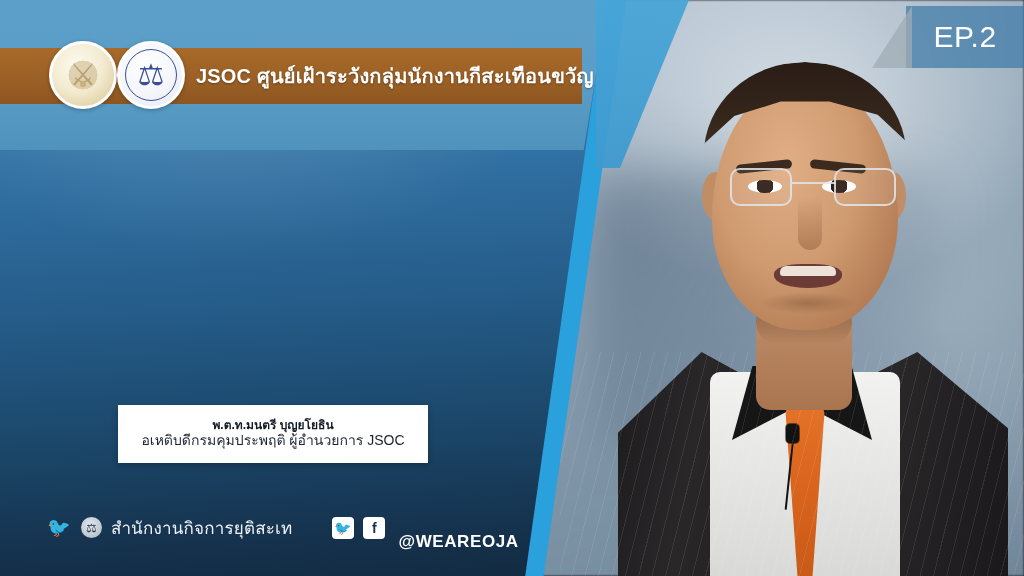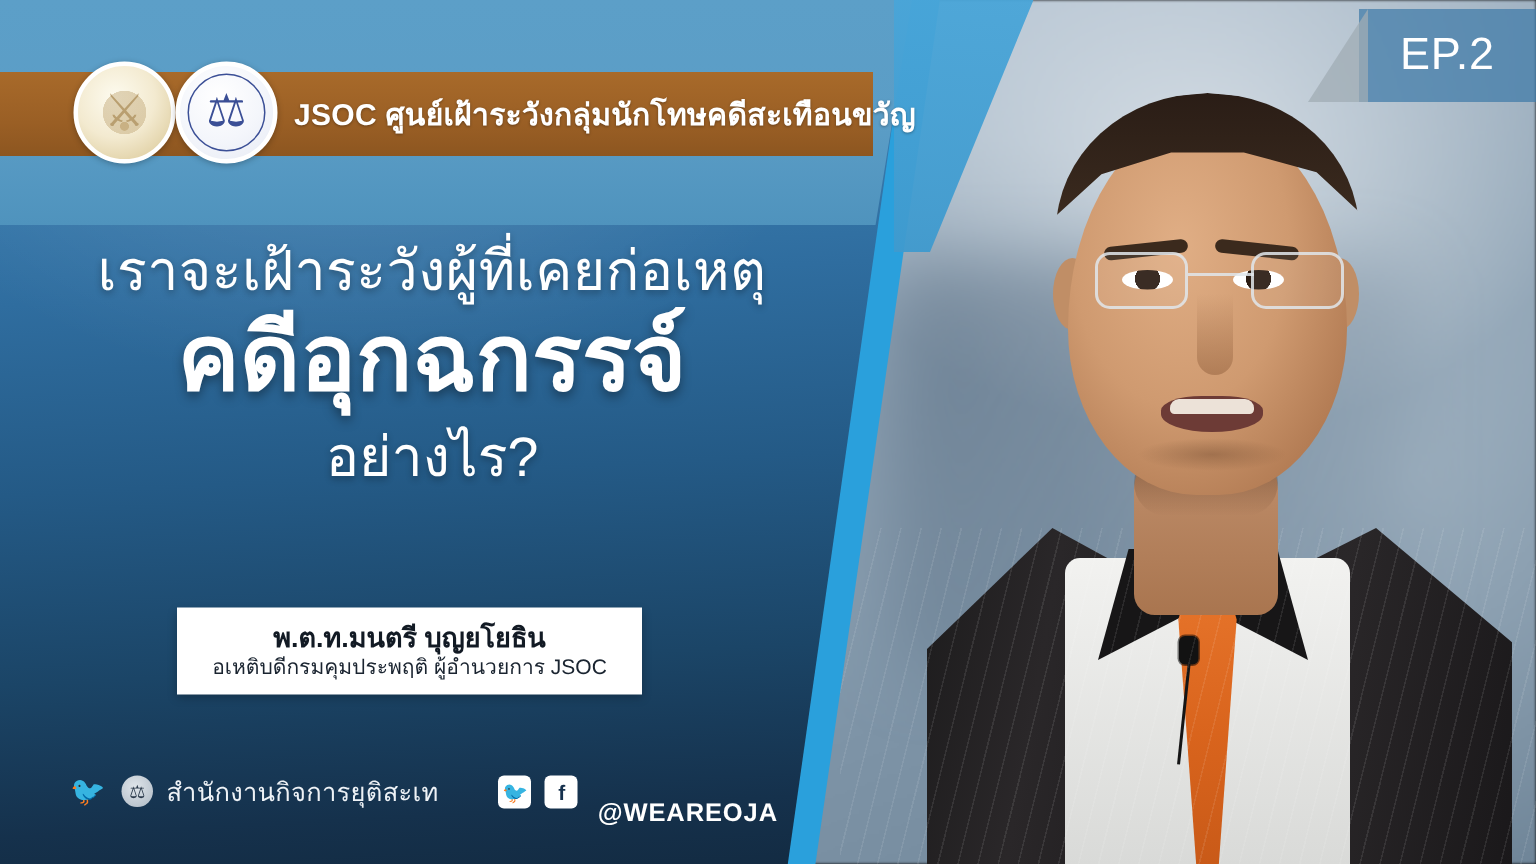--- a/index.html
+++ b/index.html
@@ -183,21 +183,21 @@
   .h-l3 { font-size:37px; font-weight:400; line-height:1.3; margin-top:2px;
           text-shadow:0 2px 5px rgba(0,0,0,.32); }
 
   
   .nameplate{
     position:absolute; left:118px; top:405px; width:310px; height:58px;
     background:#ffffff; display:flex; flex-direction:column;
     align-items:center; justify-content:center; gap:1px;
     box-shadow:0 2px 6px rgba(0,0,0,.25);
   }
-  .np-name{ color:#121a24; font-size:18px; font-weight:bold; line-height:1.1; }
+  .np-name{ color:#121a24; font-size:12px; font-weight:bold; line-height:1.1; }
   .np-role{ color:#1a2430; font-size:14px; font-weight:400; line-height:1.1; }
 
   
   .footer{ position:absolute; left:46px; bottom:24px; display:flex; align-items:center; gap:9px; }
   .f-logo{ width:26px; height:22px; color:#e9edf1; display:flex; align-items:center; justify-content:center; font-size:19px; }
   .f-seal{ width:21px; height:21px; border-radius:50%;
            background:radial-gradient(circle at 42% 36%,#dfe5ea,#aeb9c4);
            color:#2b3a4b; display:flex; align-items:center; justify-content:center; font-size:12px; }
   .f-org{ color:#eef2f6; font-size:17px; letter-spacing:.2px; }
   .f-gap{ width:22px; }
@@ -256,27 +256,22 @@
   <div class="sky-strip2"></div>
 
   <div class="ribbon"></div>
   <div class="emblem emblem-1">
     <div class="glyph">⚔</div>
   </div>
   <div class="emblem emblem-2">
     <div class="ring"></div>
     <div class="glyph">⚖</div>
   </div>
-  <div class="ribbon-text">JSOC ศูนย์เฝ้าระวังกลุ่มนักโทษคดีสะเทือนขวัญ</div>
-
-  <div class="headline">
-    <div class="h-l1">เราจะเฝ้าระวังผู้ที่เคยก่อเหตุ</div>
-    <div class="h-l2">คดีอุกฉกรรจ์</div>
-    <div class="h-l3">อย่างไร?</div>
-  </div>
+  <div class="ribbon-text">JSOC ศูนย์เฝ้าระวังกลุ่มนักงานกีสะเทือนขวัญ</div>
+
 
   <div class="nameplate">
     <div class="np-name">พ.ต.ท.มนตรี บุญยโยธิน</div>
     <div class="np-role">อเหติบดีกรมคุมประพฤติ ผู้อำนวยการ JSOC</div>
   </div>
 
   <div class="footer">
     <div class="f-logo">🐦</div>
     <div class="f-seal">⚖</div>
     <div class="f-org">สำนักงานกิจการยุติสะเท</div>

